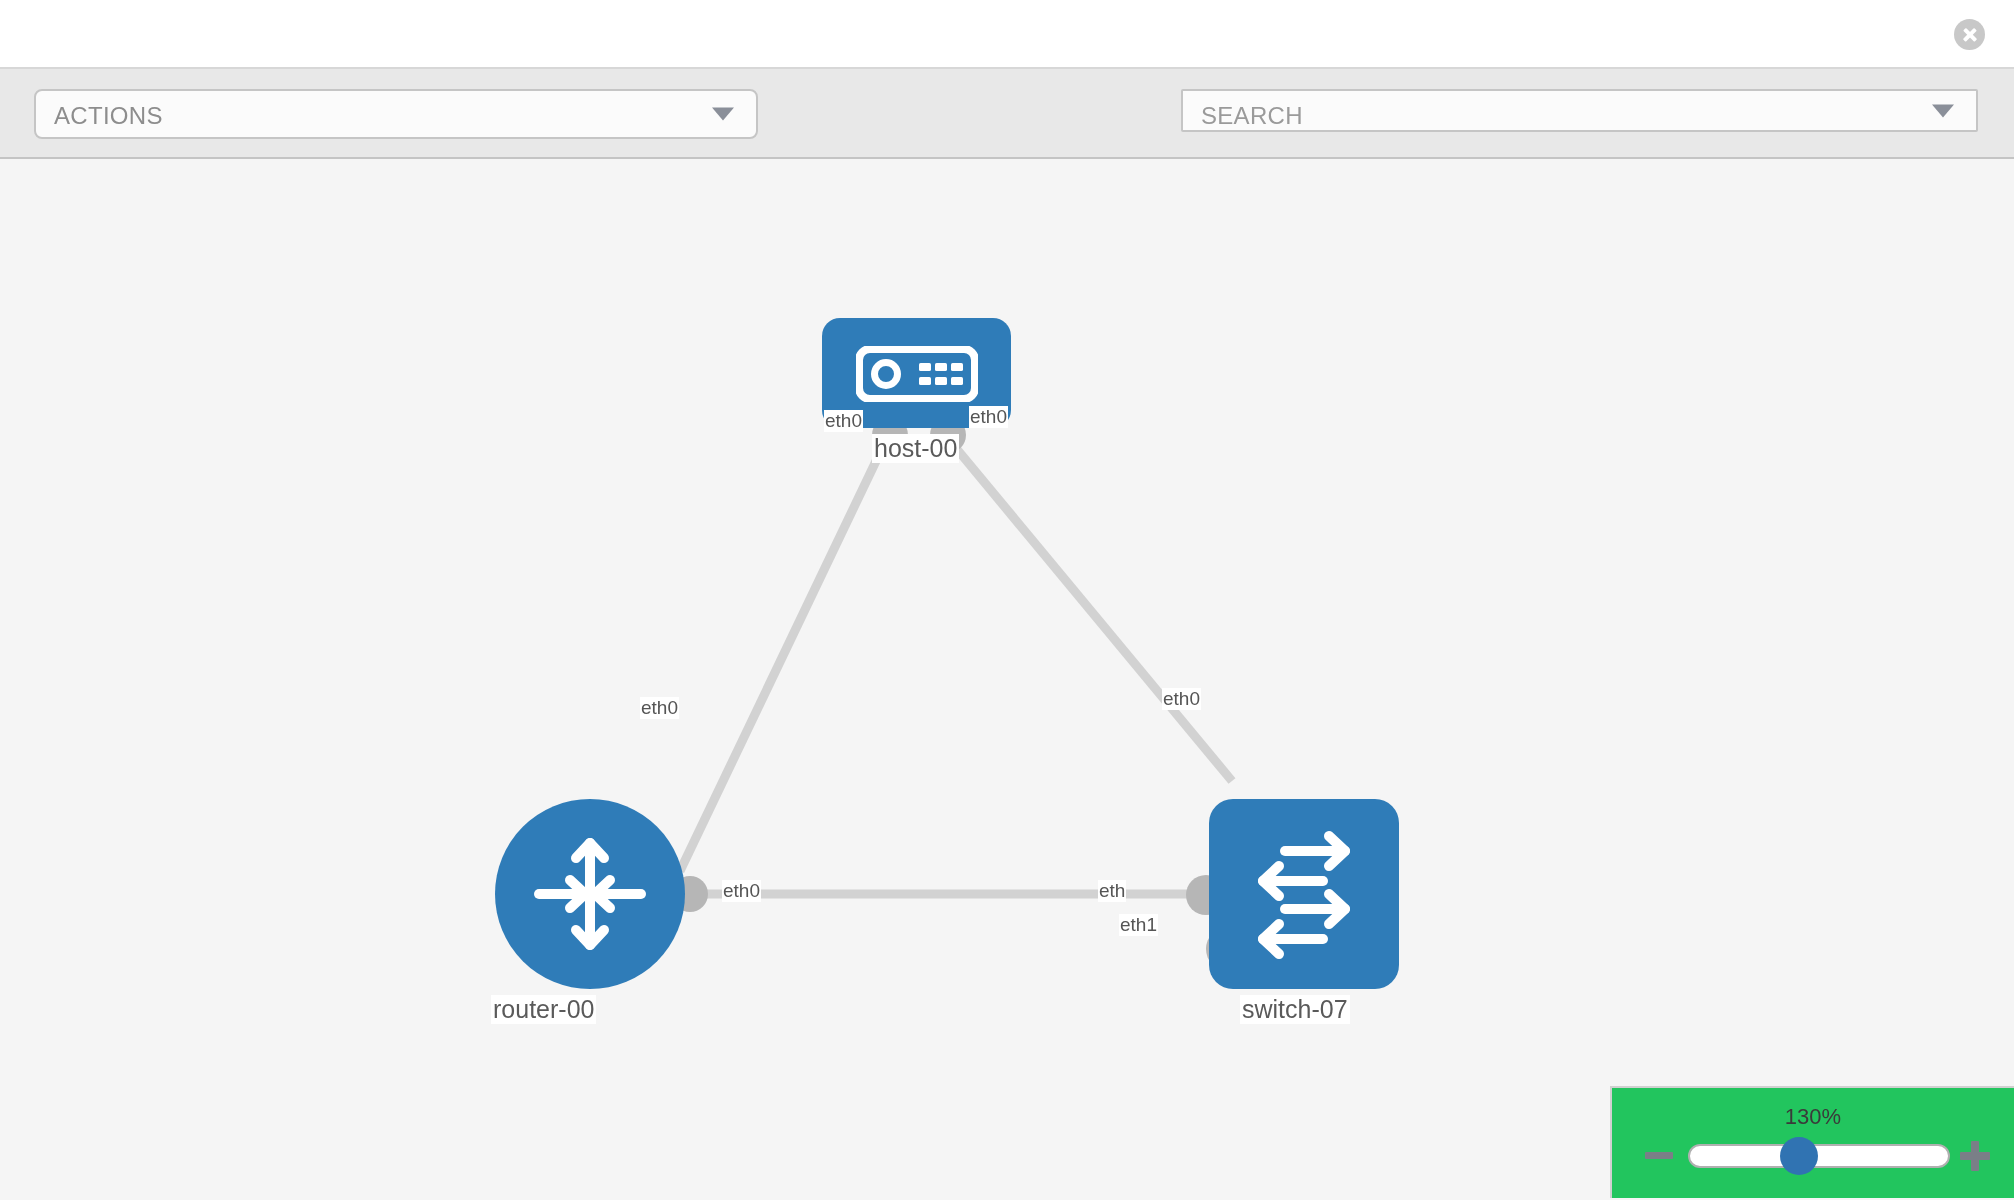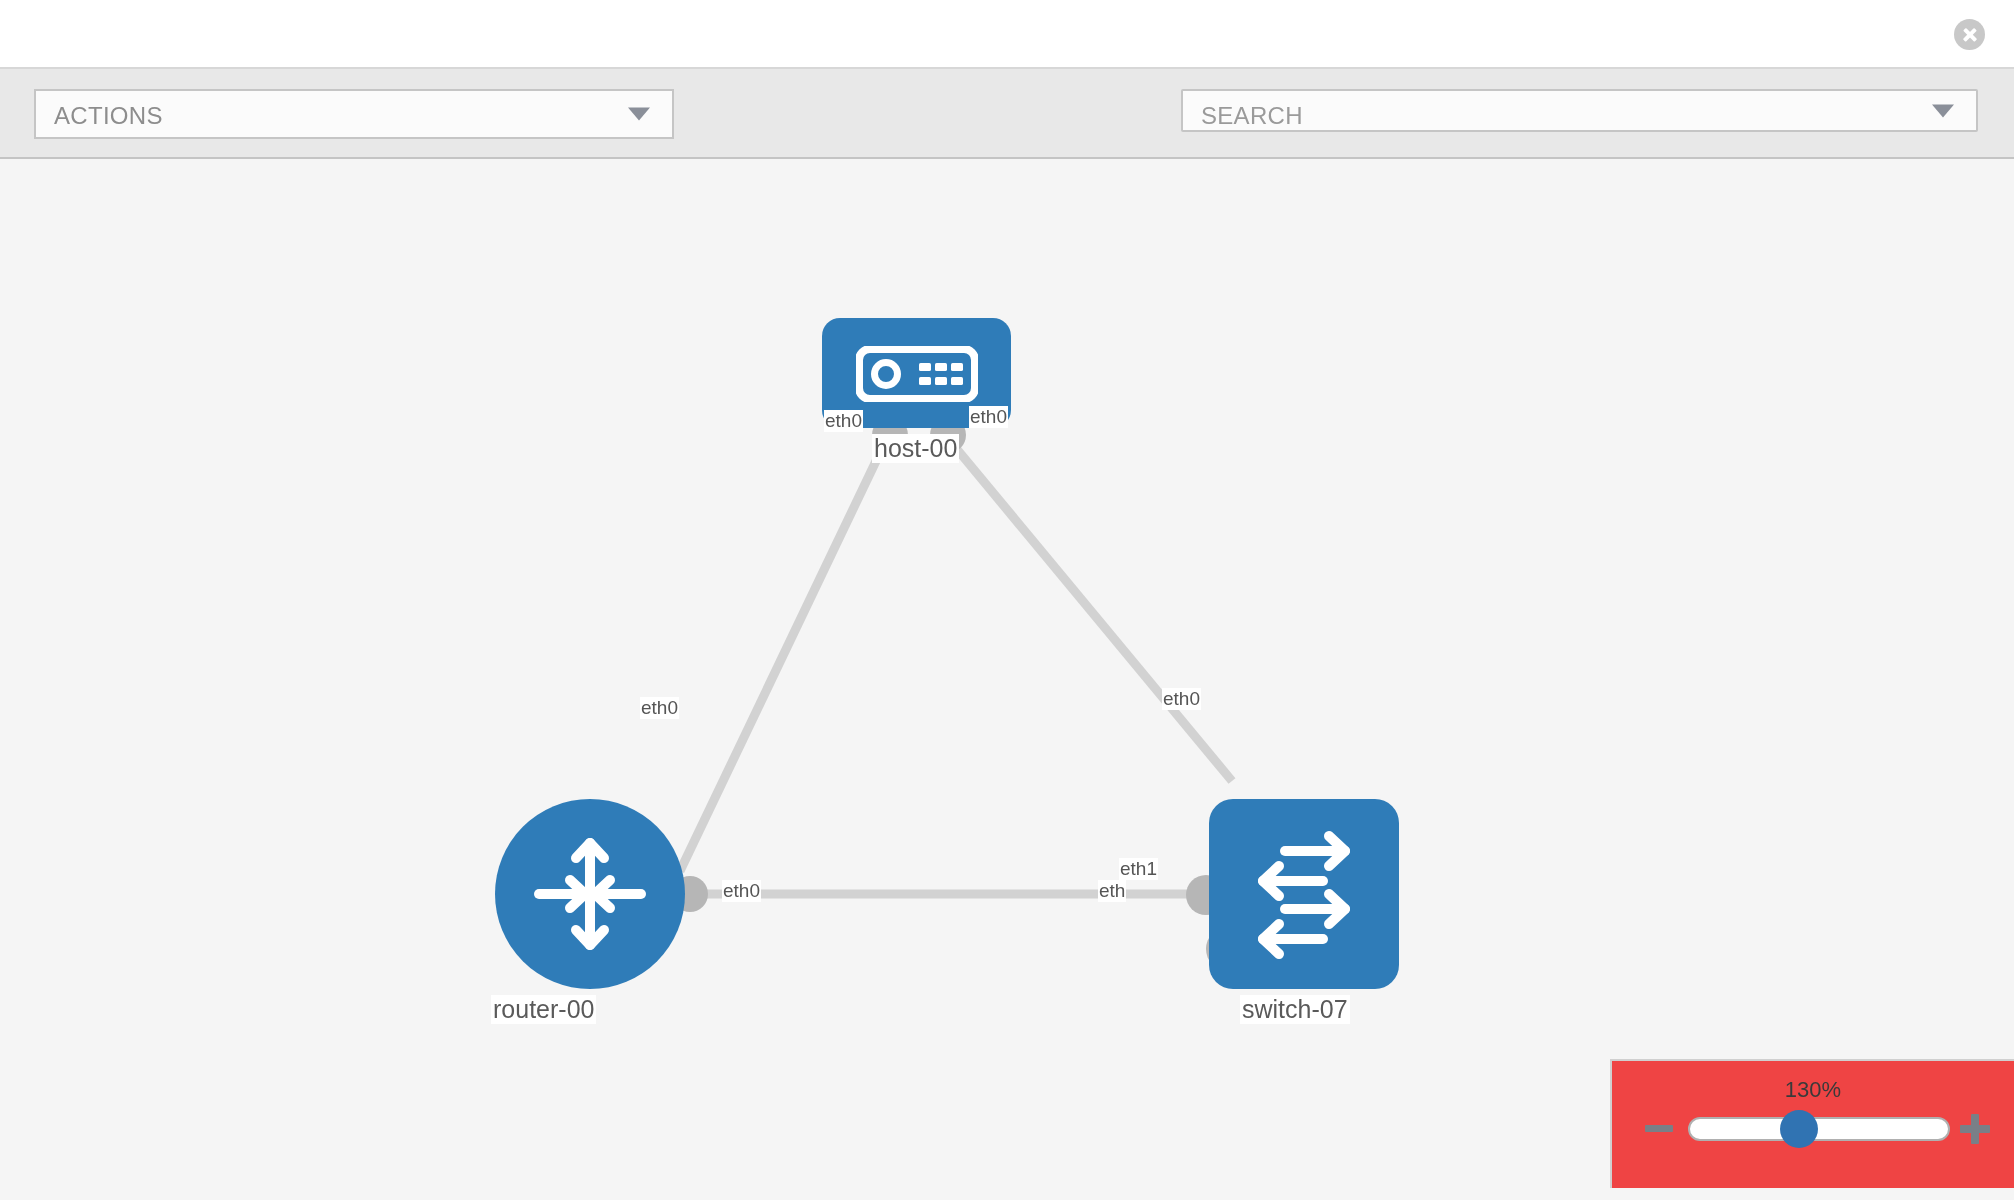--- a/index.html
+++ b/index.html
@@ -43,24 +43,24 @@
 
   
   .toolbar {
     position: absolute; left: 0; top: 69px;
     width: 2014px; height: 90px;
     background: #e8e8e8;
     border-bottom: 2px solid #c4c4c4;
   }
   .actions-select {
     position: absolute; left: 34px; top: 20px;
-    width: 640px; height: 50px;
+    width: 724px; height: 50px;
     background: #fbfbfb;
     border: 2px solid #c5c5c5;
-    border-radius: 0;
+    border-radius: 8px;
   }
   .actions-label {
     position: absolute; left: 18px; top: 11px;
     font-size: 24px; color: #8d8d8d;
     letter-spacing: .3px;
   }
   .caret {
     position: absolute; right: 22px; top: 50%;
     transform: translateY(-50%);
     width: 0; height: 0;
@@ -136,23 +136,23 @@
   
   #router-node { left: 495px; top: 638px; }
   #router-node .node-shape { width: 190px; height: 190px; border-radius: 50%; }
 
   
   #switch-node { left: 1209px; top: 638px; }
   #switch-node .node-shape { width: 190px; height: 190px; border-radius: 24px; }
 
   
   .zoom-widget {
-    position: absolute; right: 0; bottom: 12px;
-    width: 404px; height: 129px;
-    background: #ef4444;
+    position: absolute; right: 0; bottom: 2px;
+    width: 404px; height: 112px;
+    background: #22c55e;
     border-left: 2px solid #d0d0d0;
     border-top: 2px solid #d0d0d0;
   }
   .zoom-value {
     position: absolute; left: 0; right: 0; top: 16px;
     text-align: center;
     font-size: 22px; color: #3a3a3a;
   }
   .zoom-minus, .zoom-plus {
     position: absolute; top: 51px;
@@ -297,21 +297,21 @@
     </svg>
     <div class="node-label" style="left:31px; top:196px;">switch-07</div>
   </div>
 
   <div class="edge-label" style="left:824px; top:249px;">eth0</div>
   <div class="edge-label" style="left:969px; top:245px;">eth0</div>
   <div class="edge-label" style="left:640px; top:536px;">eth0</div>
   <div class="edge-label" style="left:1162px; top:527px;">eth0</div>
   <div class="edge-label" style="left:722px; top:719px;">eth0</div>
   <div class="edge-label" style="left:1098px; top:719px;">eth</div>
-  <div class="edge-label" style="left:1119px; top:697px;">eth1</div>
+  <div class="edge-label" style="left:1119px; top:753px;">eth1</div>
 
   <div class="zoom-widget">
     <div class="zoom-value">130%</div>
     <div class="zoom-minus"></div>
     <div class="zoom-track"></div>
     <div class="zoom-thumb"></div>
     <div class="zoom-plus"></div>
   </div>
 
 </div>

